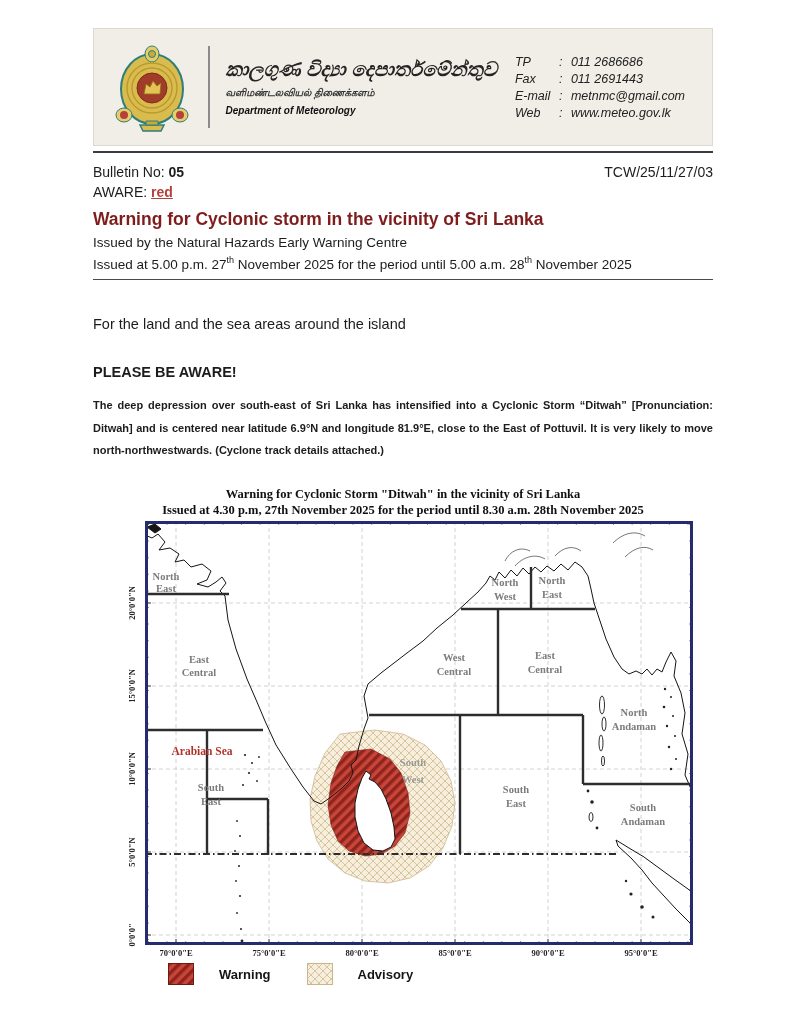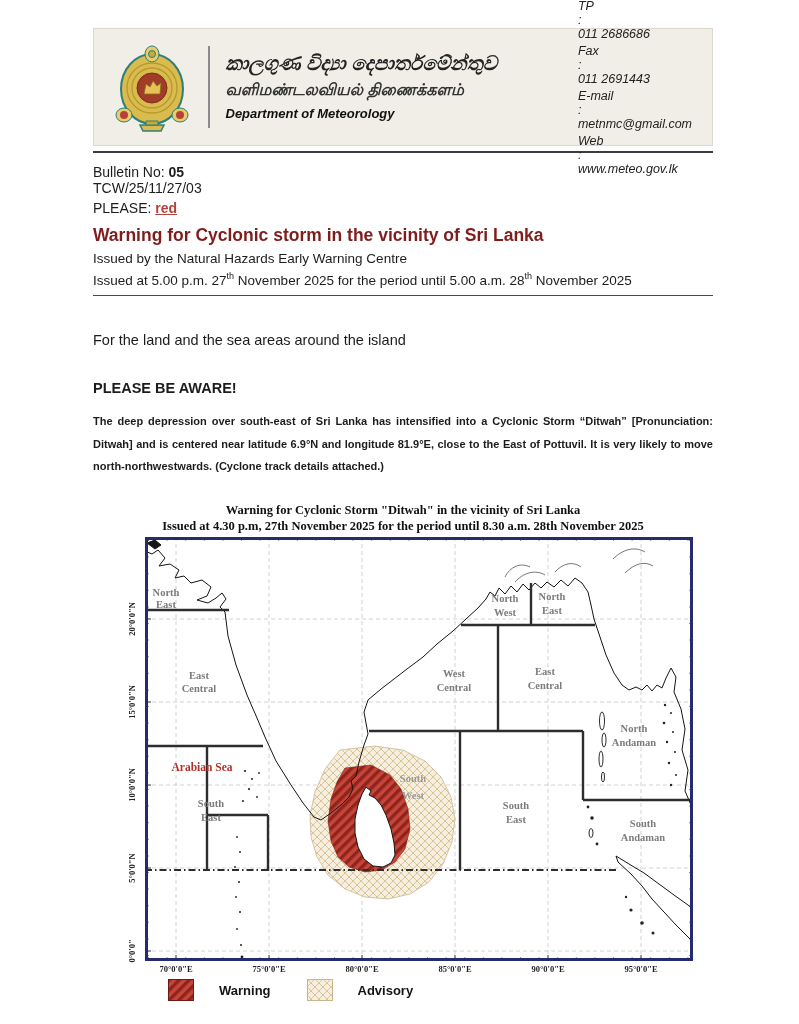--- a/index.html
+++ b/index.html
@@ -5,31 +5,31 @@
   html,body{margin:0;padding:0;background:#ffffff;}
   body{width:799px;height:1024px;overflow:hidden;font-family:"Liberation Sans",sans-serif;color:#1c1c1c;}
   .page{padding:28px 86px 0 93px;}
 
   
   .hdr-panel{display:flex;align-items:center;background:#f0eee7;border:1px solid #ddd9ce;padding:10px 16px 10px 14px;height:96px;font-style:italic;}
   .logo-wrap{width:88px;height:94px;flex:0 0 auto;display:flex;align-items:center;justify-content:center;}
   .hdr-divider{width:1.5px;height:82px;background:#8b8b8b;margin:0 16px 0 12px;}
   .hdr-titles{line-height:1.15;}
   .t-si{font-size:20px;font-weight:bold;color:#242424;margin-bottom:6px;}
-  .t-ta{font-size:16px;font-weight:bold;color:#333;margin-bottom:7px;}
-  .t-en{font-size:13px;font-weight:bold;color:#111;}
+  .t-ta{font-size:10px;font-weight:bold;color:#333;margin-bottom:7px;}
+  .t-en{font-size:10px;font-weight:bold;color:#111;}
   .hdr-contacts{margin-left:auto;font-size:12.5px;color:#222;align-self:center;}
-  .c-row{display:flex;margin:3px 4px;flex-direction:column;}
+  .c-row{display:flex;margin:3px 11px;}
   .c-label{width:44px;}
   .c-colon{width:12px;}
   .hr-dark{border:none;border-top:2.5px solid #3c3c3c;margin:5px 0 0 0;}
   .hr-mid{border:none;border-top:1.5px solid #4a4a4a;margin:4px 0 0 0;}
 
   
-  .bul-row{display:flex;justify-content:space-between;font-size:14px;margin-top:11px;flex-direction:column;}
+  .bul-row{display:flex;justify-content:space-between;font-size:14px;margin-top:11px;}
   .bold{font-weight:bold;}
   .color-row{font-size:14px;margin-top:4px;}
   .color-val{font-weight:bold;text-decoration:underline;}
   h1.doc-title{font-size:17.5px;margin:9px 0 3px 0;color:#7f1d1d;}
   .issued{font-size:13.5px;line-height:1.55;}
 
   
   .subhead{font-weight:normal;font-size:14.5px;margin-top:36px;}
   .alert{font-weight:bold;font-size:14.5px;margin-top:32px;}
   .para{font-weight:bold;font-size:11px;text-align:justify;line-height:2.05;margin-top:14px;}
@@ -103,21 +103,21 @@
       </div>
     </div>
   </div>
   <hr class="hr-dark">
 
   <div class="bul-row">
     <div><span>Bulletin No: </span><span class="bold">05</span></div>
     <div>TCW/25/11/27/03</div>
   </div>
   <div class="color-row">
-    <span>PLEASE: </span><span class="color-val" id="color-val" style="color: rgb(181, 65, 58);">red</span>
+    <span>AWARE: </span><span class="color-val" id="color-val" style="color: rgb(181, 65, 58);">red</span>
   </div>
 
   <h1 class="doc-title">Warning for Cyclonic storm in the vicinity of Sri Lanka</h1>
   <div class="issued">Issued by the Natural Hazards Early Warning Centre</div>
   <div class="issued"><span>Issued at 5.00 p.m. 27</span><sup>th</sup><span> November 2025 for the period until 5.00 a.m. 28</span><sup>th</sup><span> November 2025</span></div>
   <hr class="hr-mid">
 
   <div class="subhead">For the land and the sea areas around the island</div>
   <div class="alert">PLEASE BE AWARE!</div>
   <div class="para">The deep depression over south-east of Sri Lanka has intensified into a Cyclonic Storm “Ditwah” [Pronunciation: Ditwah] and is centered near latitude 6.9°N and longitude 81.9°E, close to the East of Pottuvil. It is very likely to move north-northwestwards. (Cyclone track details attached.)</div>

